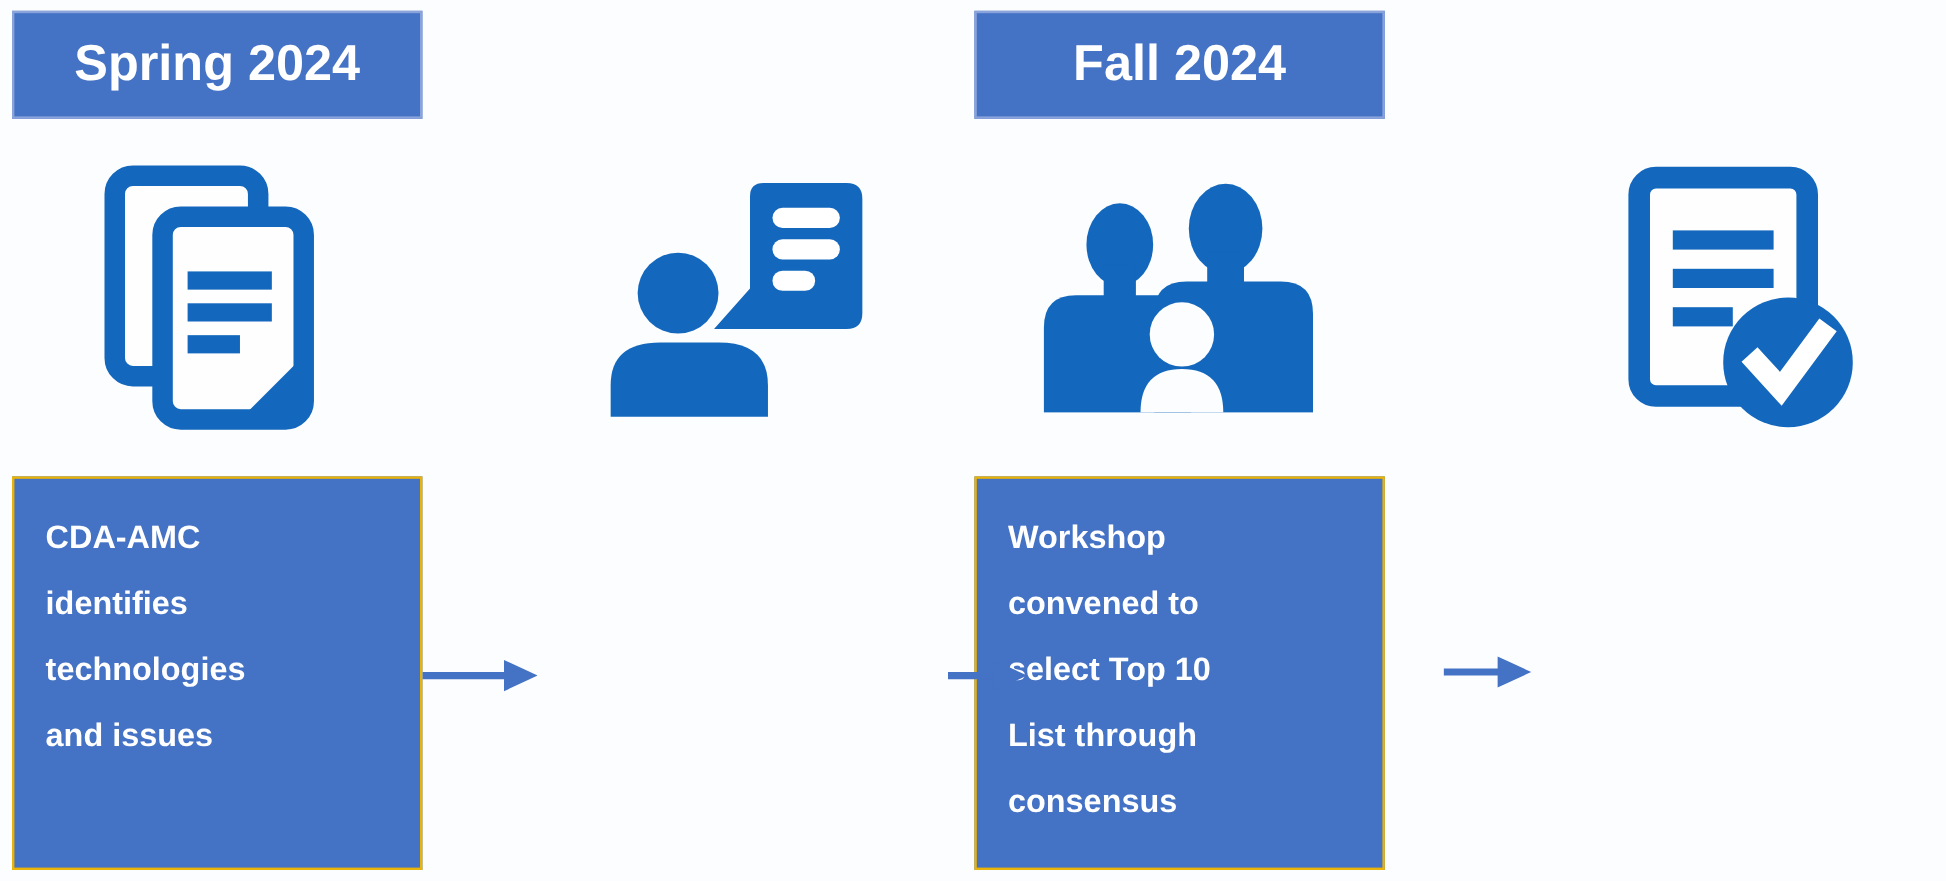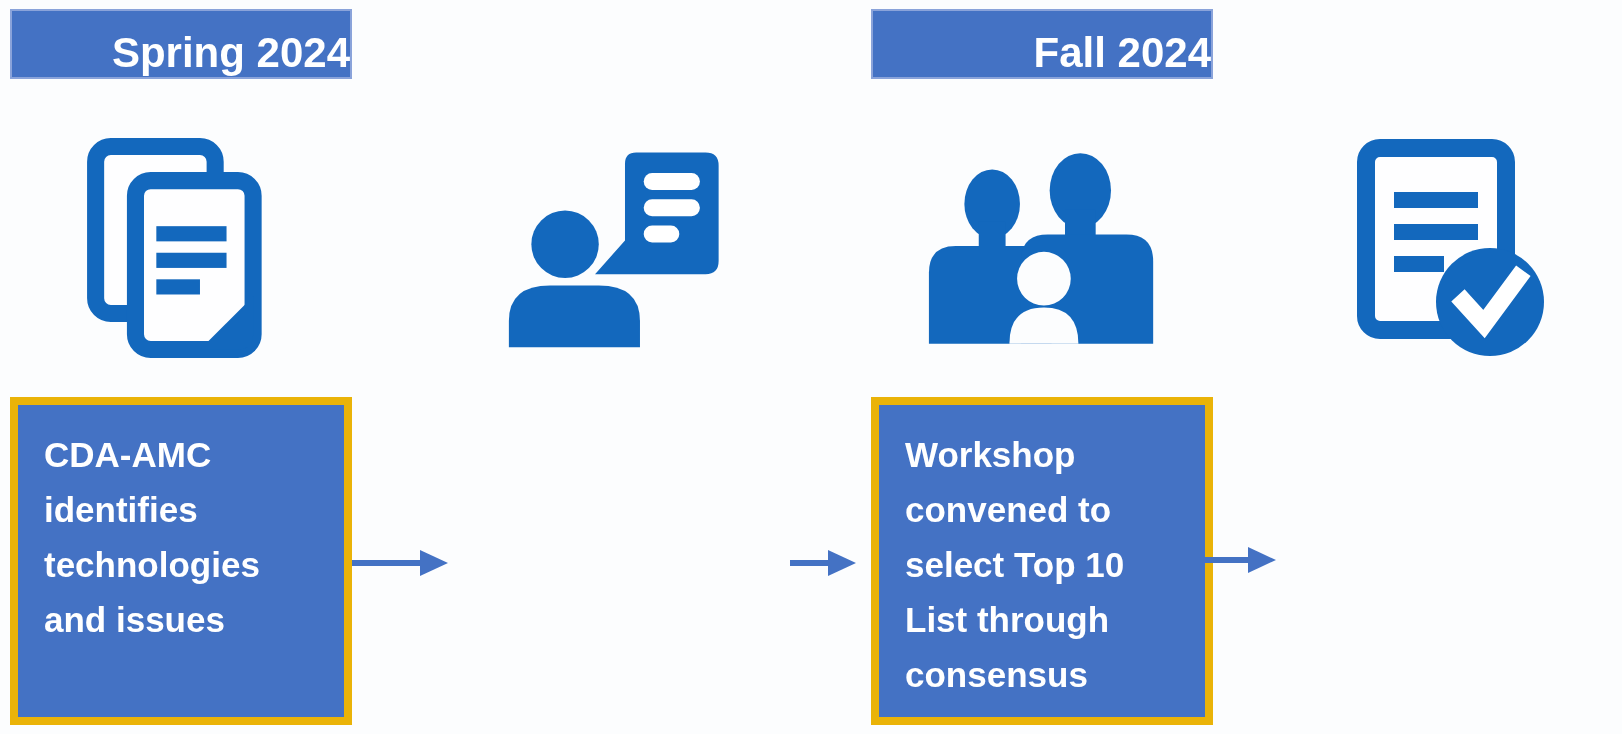--- a/index.html
+++ b/index.html
@@ -17,44 +17,44 @@
   .canvas{
     position:relative;
     width:1622px;
     height:734px;
     background:var(--background);
     overflow:hidden;
   }
   .col{position:absolute;top:0;width:342px;height:734px;}
   .col.c1{left:10px;}
   .col.c2{left:446px;}
-  .col.c3{left:871px;}
+  .col.c3{left:812px;}
   .col.c4{left:1275px;}
 
   .period-header{
-    position:absolute;top:9px;left:0;right:0;height:70px;
+    position:absolute;top:9px;left:0;right:0;height:90px;
     background:var(--box-blue);
     border:2px solid #8AA3DA;
     box-sizing:border-box;
     color:var(--text-white);
     font-size:42px;font-weight:700;
-    text-align:right;line-height:84px;
+    text-align:center;line-height:84px;
     white-space:nowrap;
   }
   .icon-wrap{
     position:absolute;top:99px;left:0;right:0;height:298px;
     display:flex;align-items:center;justify-content:center;
   }
   .step-box{
     position:absolute;top:397px;left:0;right:0;height:328px;
     background:var(--box-blue);
-    border:8px solid #eab308;
+    border:2px solid #eab308;
     box-sizing:border-box;
     color:var(--text-white);
-    font-size:35px;font-weight:700;line-height:55px;
+    font-size:27px;font-weight:700;line-height:55px;
     padding:22px 20px 0 26px;
     white-space:pre-line;
   }
 
   .icon .ink{fill:var(--icon-blue);}
   .icon .paper{fill:#FEFEFF;stroke:var(--icon-blue);stroke-width:9;}
   .icon .cut{fill:var(--background);}
   .icon .whitebar{fill:#FFFFFF;}
   .icon .check{fill:none;stroke:#FFFFFF;stroke-width:9;stroke-linecap:square;stroke-linejoin:miter;}
 

